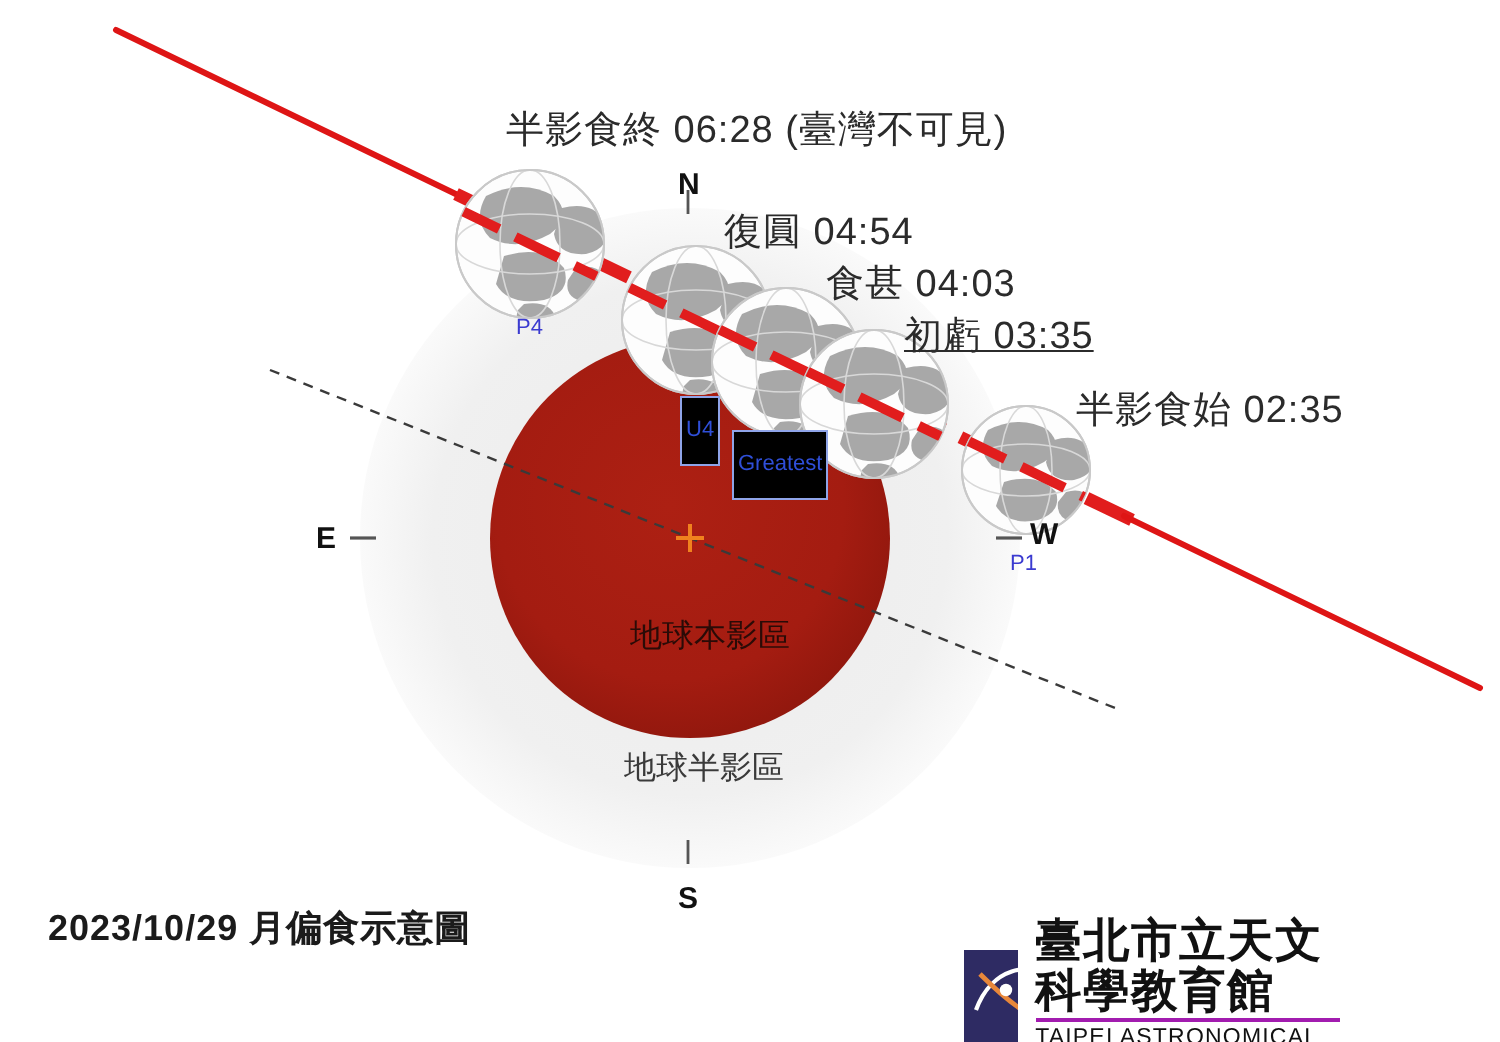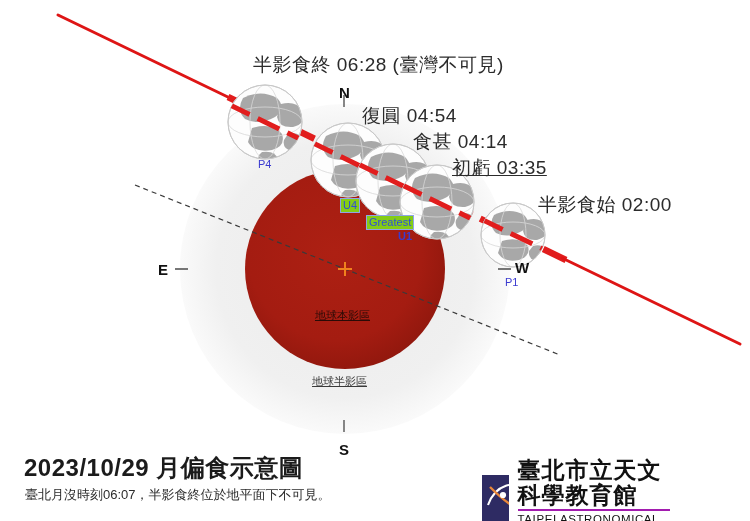--- a/index.html
+++ b/index.html
@@ -8,27 +8,27 @@
   #stage{position:relative;width:670px;height:521px;background:#ffffff;}
   svg.layer{position:absolute;left:0;top:0;width:750px;height:521px;}
   .lbl{position:absolute;white-space:nowrap;}
 
   
   .evt{font-size:19px;color:#2b2b2b;letter-spacing:.5px;}
   
   .compass{font-weight:bold;font-size:15px;color:#111;}
   
   .tag{font-size:11px;color:#3b3bd0;}
-  .tagbox{font-size:11px;color:#2f4fd8;background:#84cc16;
-          border:1px solid #8fa4e8;padding:0px 2px;line-height:13px;}
-  
-  .zone{font-size:11px;color:#3a3a3a;text-decoration:underline;}
+  .tagbox{font-size:11px;color:#2f4fd8;background:#000000;
+          border:1px solid #8fa4e8;padding:10px 2px;line-height:13px;}
+  
+  .zone{font-size:16px;color:#3a3a3a;}
   .zone-dark{color:#2a0b07;}
   
-  .foot-title{font-size:24px;font-weight:bold;color:#1b1b1b;letter-spacing:.5px;}
+  .foot-title{font-size:18px;font-weight:bold;color:#1b1b1b;letter-spacing:.5px;}
   .foot-sub{font-size:13px;color:#2b2b2b;}
   
   #logo{position:absolute;display:flex;align-items:center;}
   #logo .mark{width:46px;height:46px;background:#2e2b63;position:relative;overflow:hidden;}
   #logo .txt{margin-left:9px;}
   #logo .cn{font-size:23px;font-weight:bold;color:#111;line-height:25px;
             border-bottom:2px solid #a21caf;padding-bottom:1px;letter-spacing:1px;}
   #logo .en{font-size:11.5px;color:#111;letter-spacing:.6px;margin-top:2px;}
 </style>
 </head>
@@ -169,40 +169,39 @@
     </g>
 
     <line x1="344" y1="95" x2="344" y2="107" stroke="#555" stroke-width="1.4"></line>
     <line x1="344" y1="420" x2="344" y2="432" stroke="#555" stroke-width="1.4"></line>
     <line x1="175" y1="269" x2="188" y2="269" stroke="#555" stroke-width="1.6"></line>
     <line x1="498" y1="269" x2="511" y2="269" stroke="#555" stroke-width="1.6"></line>
   </svg>
 
   <div class="lbl evt" style="left:253px;top:52px;">半影食終 06:28 (臺灣不可見)</div>
   <div class="lbl evt" style="left:362px;top:103px;">復圓 04:54</div>
-  <div class="lbl evt" style="left:413px;top:129px;">食甚 04:14</div>
+  <div class="lbl evt" style="left:413px;top:129px;">食甚 04:03</div>
   <div class="lbl evt" style="left:452px;top:155px;text-decoration:underline;">初虧 03:35</div>
-  <div class="lbl evt" style="left:538px;top:192px;">半影食始 02:00</div>
+  <div class="lbl evt" style="left:538px;top:192px;">半影食始 02:35</div>
 
   <div class="lbl compass" style="left:339px;top:84px;">N</div>
   <div class="lbl compass" style="left:339px;top:441px;">S</div>
   <div class="lbl compass" style="left:158px;top:261px;">E</div>
   <div class="lbl compass" style="left:515px;top:259px;">W</div>
 
   <div class="lbl tag" style="left:258px;top:158px;">P4</div>
   <div class="lbl tag" style="left:505px;top:276px;">P1</div>
   <div class="lbl tagbox" style="left:340px;top:198px;">U4</div>
   <div class="lbl tag" style="left:398px;top:230px;font-weight:bold;">U1</div>
   <div class="lbl tagbox" style="left:366px;top:215px;">Greatest</div>
 
   <div class="lbl zone zone-dark" style="left:315px;top:308px;">地球本影區</div>
   <div class="lbl zone" style="left:312px;top:374px;text-align:right;">地球半影區</div>
 
   <div class="lbl foot-title" style="left:24px;top:452px;">2023/10/29 月偏食示意圖</div>
-  <div class="lbl foot-sub" style="left:25px;top:486px;">臺北月沒時刻06:07，半影食終位於地平面下不可見。</div>
 
   <div id="logo" style="left:482px;top:458px;">
     <div class="mark">
       <svg viewBox="0 0 46 46" width="46" height="46">
         <rect width="46" height="46" fill="#2e2b63"></rect>
         <path d="M6,30 C14,8 34,6 41,14" stroke="#ffffff" stroke-width="2.1" fill="none"></path>
         <path d="M8,12 C18,22 30,32 40,36" stroke="#e8873a" stroke-width="2.4" fill="none"></path>
         <circle cx="21" cy="20" r="3.1" fill="#ffffff"></circle>
       </svg>
     </div>

